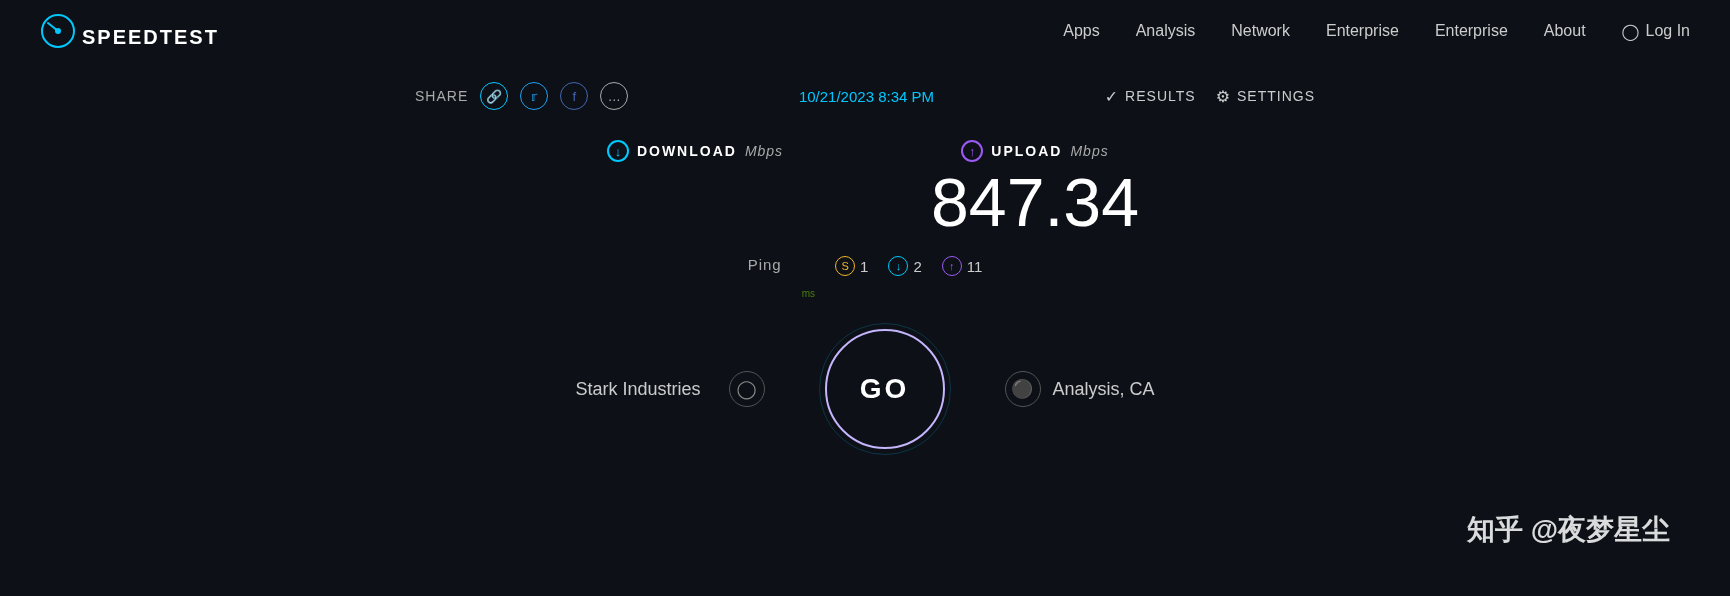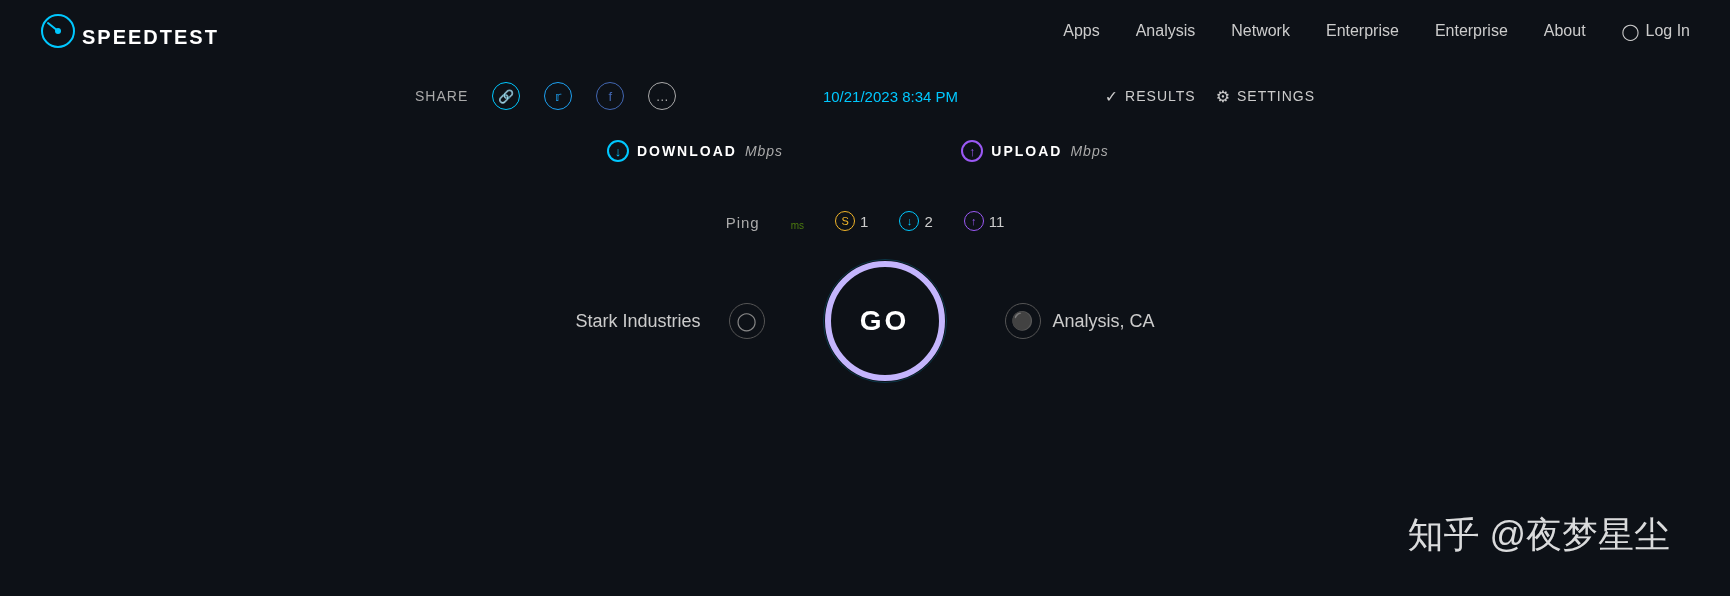--- a/index.html
+++ b/index.html
@@ -76,21 +76,21 @@
       display: flex;
       align-items: center;
       width: 900px;
       justify-content: space-between;
       margin-bottom: 30px;
     }
 
     .share-left {
       display: flex;
       align-items: center;
-      gap: 24px;
+      gap: 12px;
     }
 
     .share-label {
       font-size: 14px;
       color: #aaaaaa;
       letter-spacing: 1px;
     }
 
     .share-icon {
       width: 28px;
@@ -188,22 +188,22 @@
     .speed-value {
       font-size: 68px;
       font-weight: 300;
       line-height: 1;
       color: #ffffff;
     }
 
     
     .ping-row {
       display: flex;
-      align-items: flex-end;
-      gap: 31px;
+      align-items: flex-start;
+      gap: 20px;
       margin-bottom: 30px;
     }
 
     .ping-label {
       font-size: 15px;
       color: #aaaaaa;
       letter-spacing: 1px;
     }
 
     .ping-unit {
@@ -263,21 +263,21 @@
       justify-content: center;
       color: #888;
       font-size: 18px;
     }
 
     
     .go-button {
       width: 120px;
       height: 120px;
       border-radius: 50%;
-      border: 6px solid #c4b5fd;
+      border: 2px solid #c4b5fd;
       display: flex;
       align-items: center;
       justify-content: center;
       font-size: 28px;
       font-weight: 700;
       letter-spacing: 3px;
       color: #ffffff;
       cursor: pointer;
       background: transparent;
       position: relative;
@@ -310,24 +310,24 @@
     }
 
     .location-name {
       font-size: 18px;
       color: #cccccc;
     }
 
     
     .watermark {
       position: fixed;
-      bottom: 36px;
+      bottom: 47px;
       right: 60px;
-      font-size: 36px;
-      font-weight: 400;
+      font-size: 28px;
+      font-weight: 700;
       color: rgba(255,255,255,0.85);
       font-family: 'Microsoft YaHei', Arial, sans-serif;
       pointer-events: none;
     }
   </style>
 </head>
 <body>
 
 <nav>
   <div class="logo-area">
@@ -384,20 +384,21 @@
         <span class="speed-unit">Mbps</span>
       </div>
     </div>
 
     <div class="speed-block">
       <div class="speed-label-row">
         <div class="speed-arrow-icon ul-icon">↑</div>
         <span class="speed-label-text">UPLOAD</span>
         <span class="speed-unit">Mbps</span>
       </div>
+      <span class="speed-value">847.34</span>
     </div>
   </div>
 
   <div class="ping-row">
     <span class="ping-label">Ping</span>
     <span class="ping-unit">ms</span>
     <div class="ping-stat">
       <div class="ping-stat-icon gold-icon">S</div>
       <span>1</span>
     </div>

